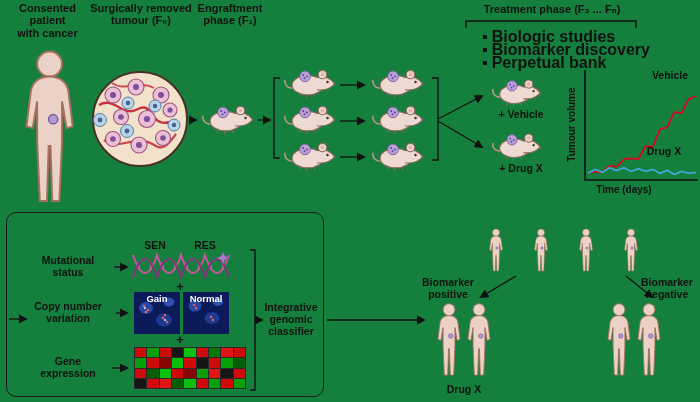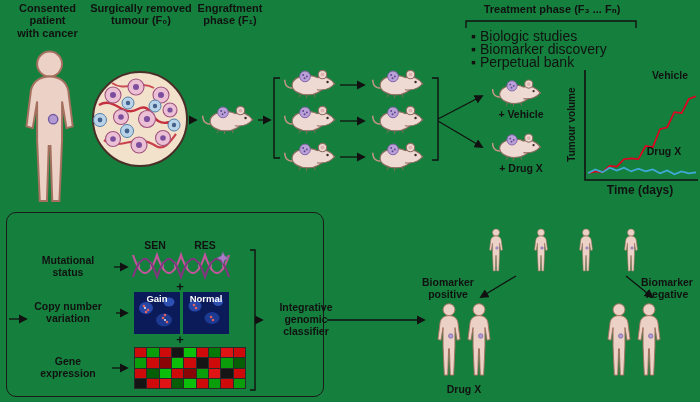--- a/index.html
+++ b/index.html
@@ -4,21 +4,21 @@
 <style>
   html,body{margin:0;padding:0;background:#fff;}
   .canvas{position:relative;width:700px;height:402px;background:#15803d;
           font-family:"Liberation Sans","DejaVu Sans",sans-serif;overflow:hidden;}
   .art{position:absolute;left:0;top:0;}
   .lbl{position:absolute;font-weight:bold;font-size:10.5px;line-height:1.12;
        text-align:center;color:#111;white-space:pre-line;}
   .lbl.big{font-size:11px;}
   .lbl.white{color:#fff;font-size:9.5px;font-weight:bold;}
   .lbl.plus{font-size:13px;}
-  .bullets{position:absolute;left:471px;top:30px;font-size:14px;font-weight:normal;color:#111;}
+  .bullets{position:absolute;left:482px;top:30px;font-size:16px;font-weight:bold;color:#111;}
   .bullet-item{display:flex;gap:4px;line-height:13px;}
   .bullet-item::before{content:"▪";}
   .box{position:absolute;left:6px;top:212px;width:316px;height:183px;
        border:1.6px solid #1a1a1a;border-radius:10px;}
   .heatmap{position:absolute;left:134px;top:347px;width:112px;height:42px;
        display:grid;grid-template-columns:repeat(9,1fr);grid-auto-rows:1fr;
        gap:1px;background:#2a2a2a;border:1px solid #2a2a2a;box-sizing:border-box;}
   .rot{transform:rotate(-90deg);}
 </style>
 </head>
@@ -253,37 +253,37 @@
       </div>
     <div class="bullet-item">
         <span>Perpetual bank</span>
       </div>
   </div>
 
   <div class="lbl" style="left:488px;top:109px;width:66px;">+ Vehicle</div>
   <div class="lbl" style="left:488px;top:163px;width:66px;">+ Drug X</div>
 
   <div class="lbl rot" style="left:532px;top:119px;width:80px;font-size:10px;">Tumour volume</div>
-  <div class="lbl" style="left:585px;top:184px;width:110px;font-size:12px;">Time (days)</div>
+  <div class="lbl" style="left:569px;top:184px;width:110px;font-size:10px;">Time (days)</div>
   <div class="lbl" style="left:642px;top:70px;width:56px;">Vehicle</div>
   <div class="lbl" style="left:636px;top:146px;width:56px;">Drug X</div>
 
   <div class="lbl" style="left:133px;top:240px;width:44px;">SEN</div>
   <div class="lbl" style="left:183px;top:240px;width:44px;">RES</div>
   <div class="lbl" style="left:26px;top:255px;width:84px;">Mutational
 status</div>
   <div class="lbl" style="left:22px;top:301px;width:92px;">Copy number
 variation</div>
   <div class="lbl" style="left:26px;top:356px;width:84px;">Gene
 expression</div>
   <div class="lbl plus" style="left:170px;top:280px;width:20px;">+</div>
   <div class="lbl plus" style="left:170px;top:333px;width:20px;">+</div>
   <div class="lbl white" style="left:134px;top:294px;width:46px;">Gain</div>
   <div class="lbl white" style="left:183px;top:294px;width:46px;">Normal</div>
-  <div class="lbl" style="left:260px;top:302px;width:62px;margin-left:15px;">Integrative
+  <div class="lbl" style="left:260px;top:302px;width:62px;">Integrative
 genomic
 classifier</div>
 
   <div class="lbl" style="left:416px;top:277px;width:64px;">Biomarker
 positive</div>
   <div class="lbl" style="left:636px;top:277px;width:62px;">Biomarker
 negative</div>
   <div class="lbl" style="left:434px;top:384px;width:60px;">Drug X</div>
 
 </div>

